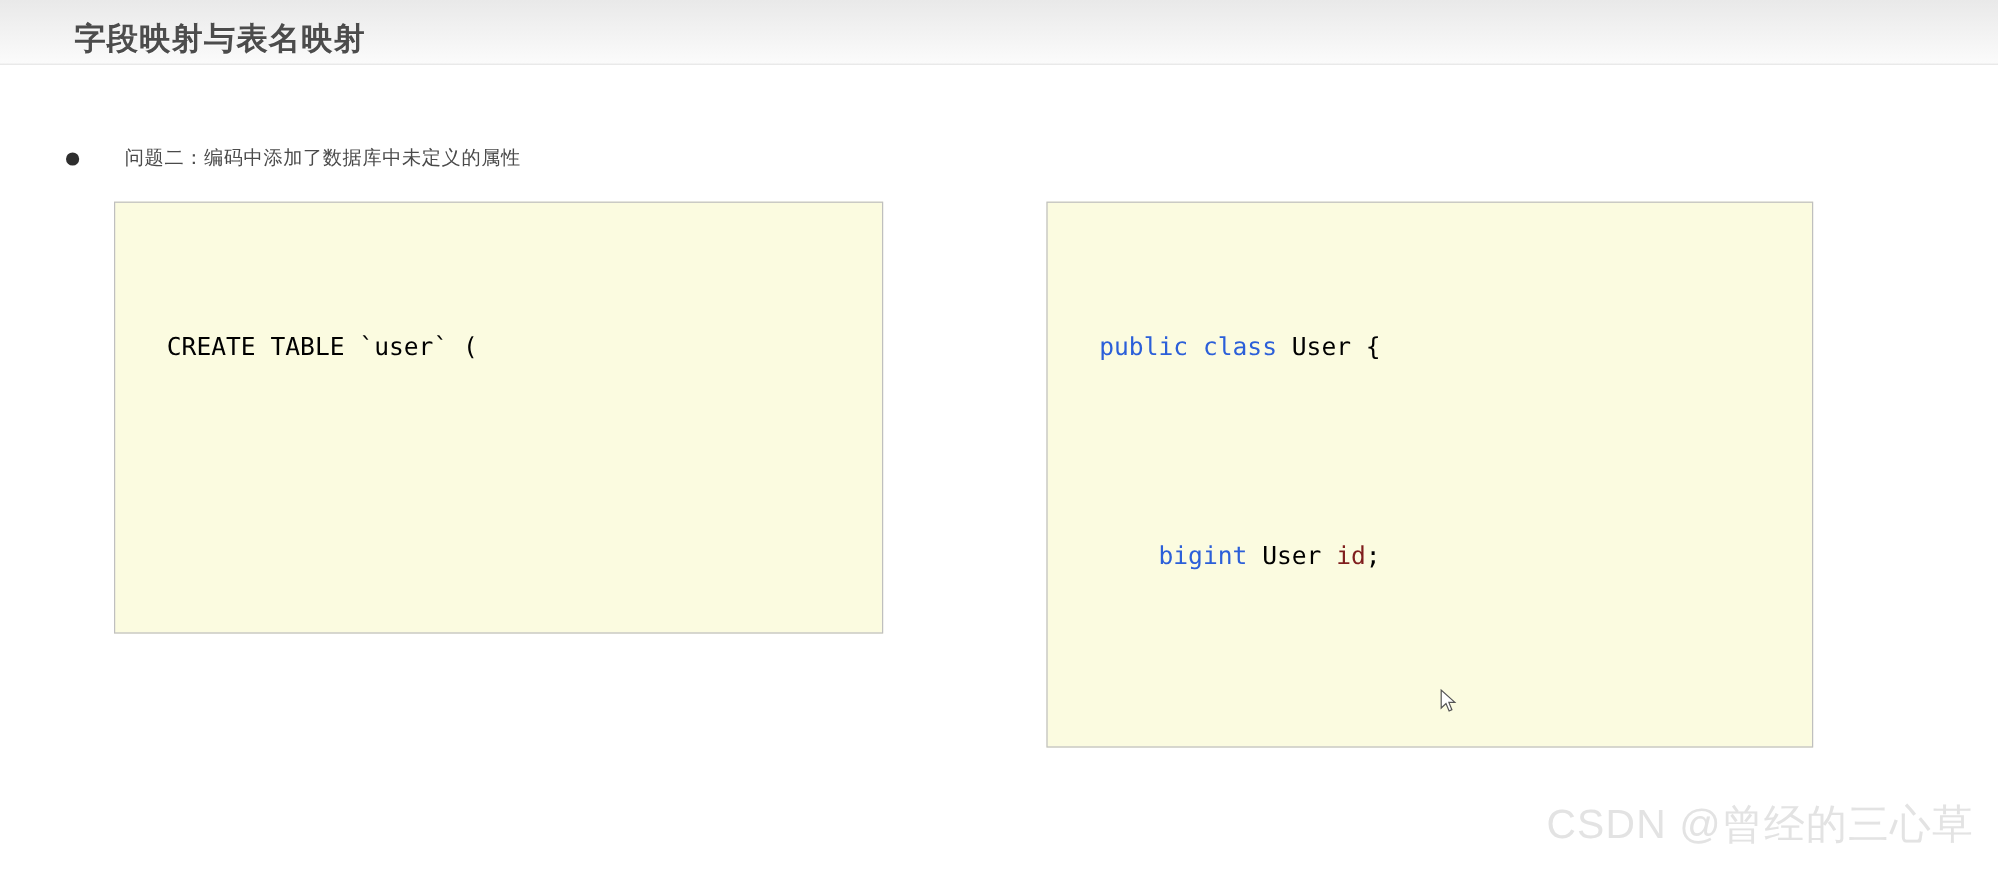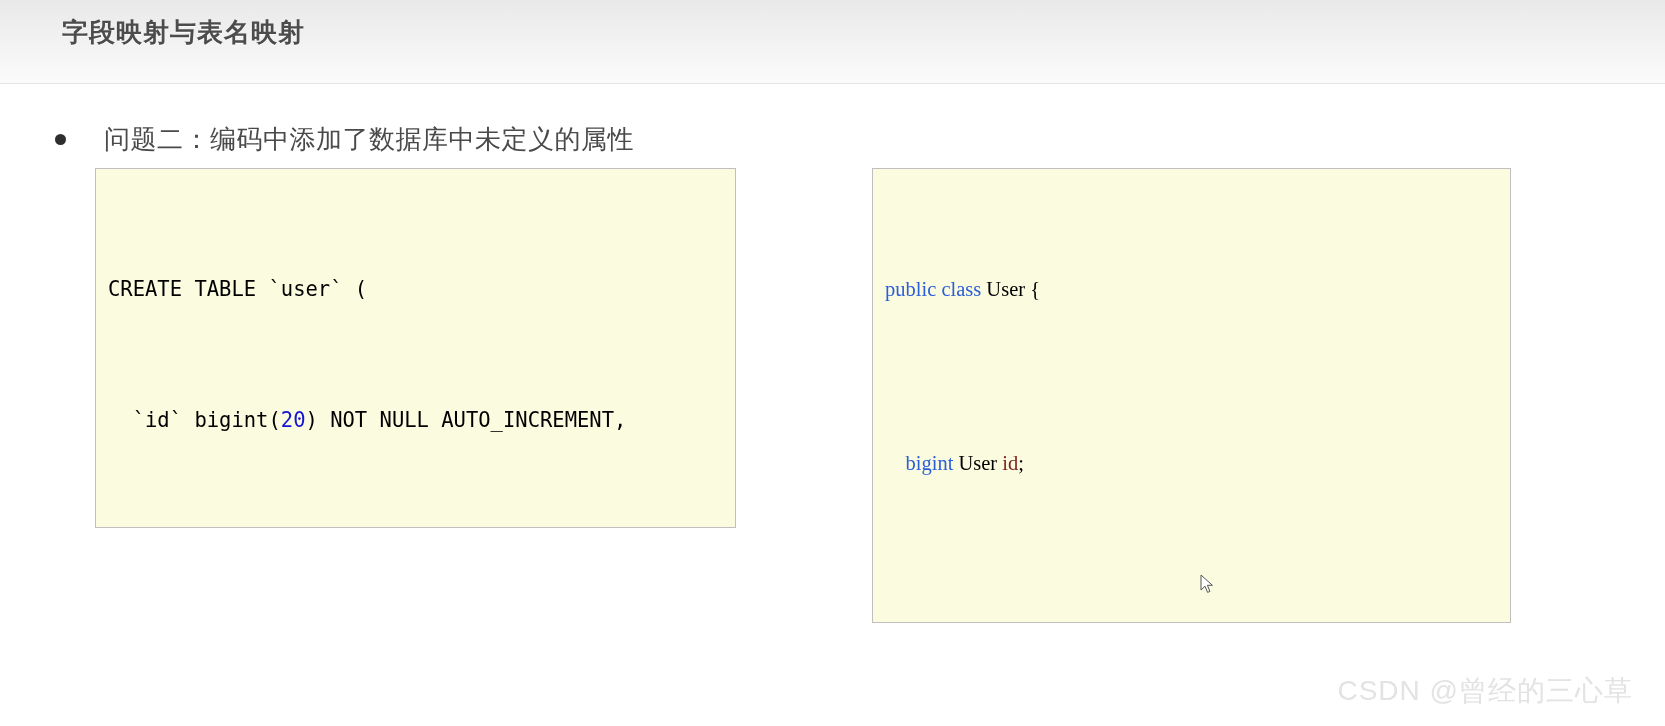--- a/index.html
+++ b/index.html
@@ -14,21 +14,21 @@
     overflow: hidden;
     position: relative;
   }
 
   
   .slide-header {
     position: absolute;
     left: 0;
     top: 0;
     width: 1665px;
-    height: 84px;
+    height: 54px;
     background: linear-gradient(to bottom, #e9e9e9 0%, #f1f1f1 45%, #fbfbfb 100%);
     border-bottom: 1px solid #e4e4e4;
     box-sizing: border-box;
     text-decoration: underline;
   }
   .slide-title {
     position: absolute;
     left: 62px;
     top: 15px;
     font-size: 26px;
@@ -49,21 +49,21 @@
   }
   .bullet-dot {
     width: 11px;
     height: 11px;
     border-radius: 50%;
     background: #2e2e2e;
     flex: 0 0 auto;
   }
   .bullet-text {
     margin-left: 38px;
-    font-size: 26px;
+    font-size: 16px;
     color: #4a4a4a;
     letter-spacing: 0.5px;
     white-space: nowrap;
   }
 
   
   .code-block {
     position: absolute;
     background: #fbfbe0;
     border: 1px solid #bfbfbf;
@@ -81,37 +81,36 @@
     width: 641px;
     height: 360px;
     padding: 12px 0 0 12px;
   }
   #java-code-block {
     left: 872px;
     top: 168px;
     width: 639px;
     height: 455px;
     padding: 12px 0 0 12px;
-    font-family: Liberation Serif, serif;
   }
-  .code-line { display: block; }
+  .code-line { display: block; margin-left: 31px; }
 
   
   .t-num   { color: #1414d2; }
   .t-kw    { color: #2b5fd9; }
   .t-type  { color: #000000; }
   .t-field { color: #7f1d1d; }
   .t-plain { color: #000000; }
 
   
   .watermark {
     position: absolute;
-    right: 32px;
+    right: 20px;
     bottom: 16px;
-    font-size: 28px;
+    font-size: 34px;
     color: #e3e3e3;
     letter-spacing: 1px;
     white-space: nowrap;
     user-select: none;
   }
 
   
   .mouse-cursor {
     position: absolute;
     left: 1200px;
@@ -128,21 +127,20 @@
   <div class="slide-title">字段映射与表名映射</div>
 </div>
 
 <div class="bullet-row">
   <span class="bullet-dot"></span>
   <span class="bullet-text">问题二：编码中添加了数据库中未定义的属性</span>
 </div>
 
 <div class="code-block" id="sql-code-block">
   <span class="code-line"><span class="t-plain">CREATE TABLE `user` (</span></span>
-  <span class="code-line"><span class="t-plain">  `id` bigint(</span><span class="t-num">20</span><span class="t-plain">) NOT NULL AUTO_INCREMENT,</span></span>
   
   
   
   
   
   
 </div>
 
 <div class="code-block" id="java-code-block">
   <span class="code-line"><span class="t-kw">public</span><span class="t-plain"> </span><span class="t-kw">class</span><span class="t-plain"> User {</span></span>

